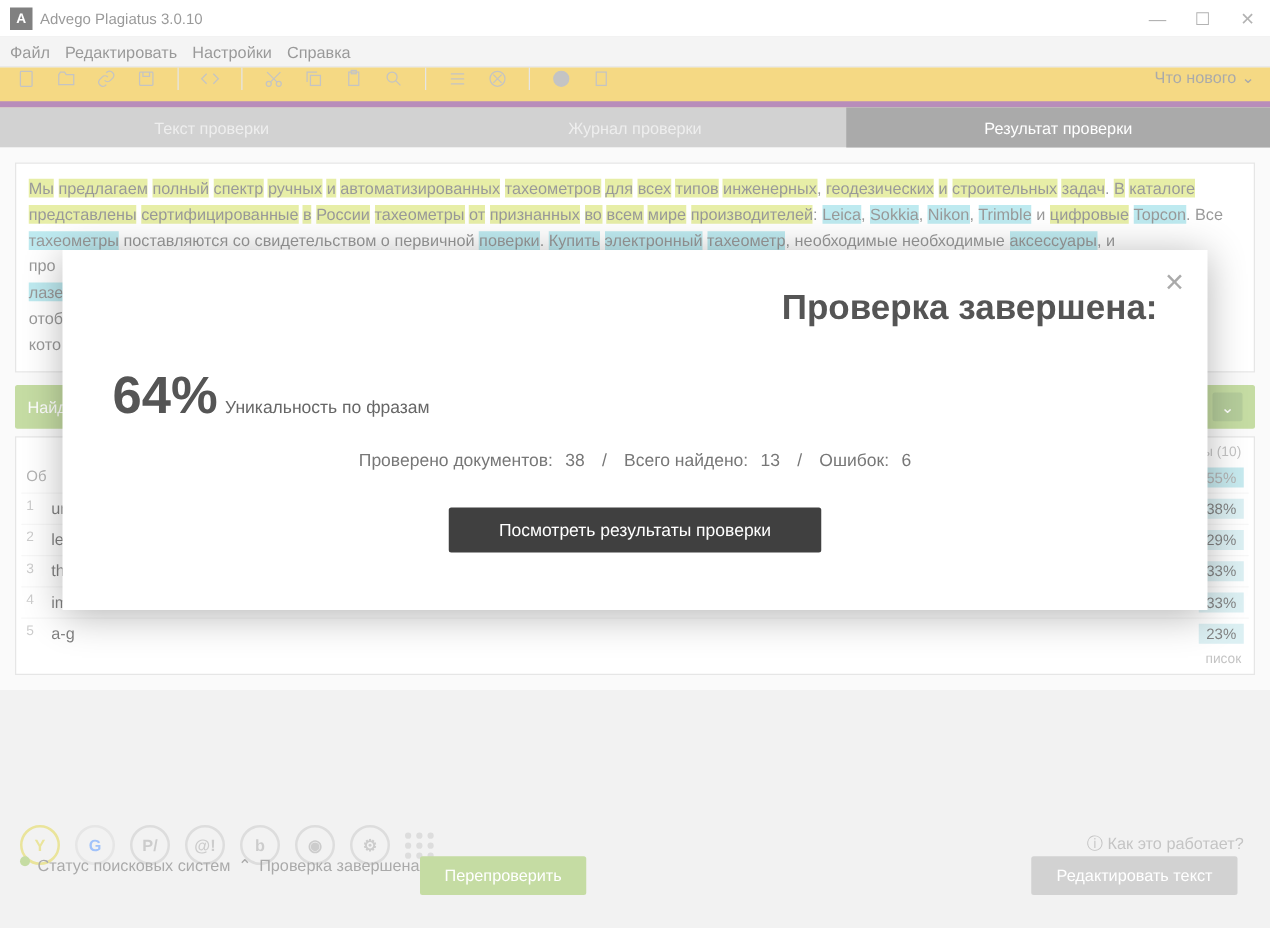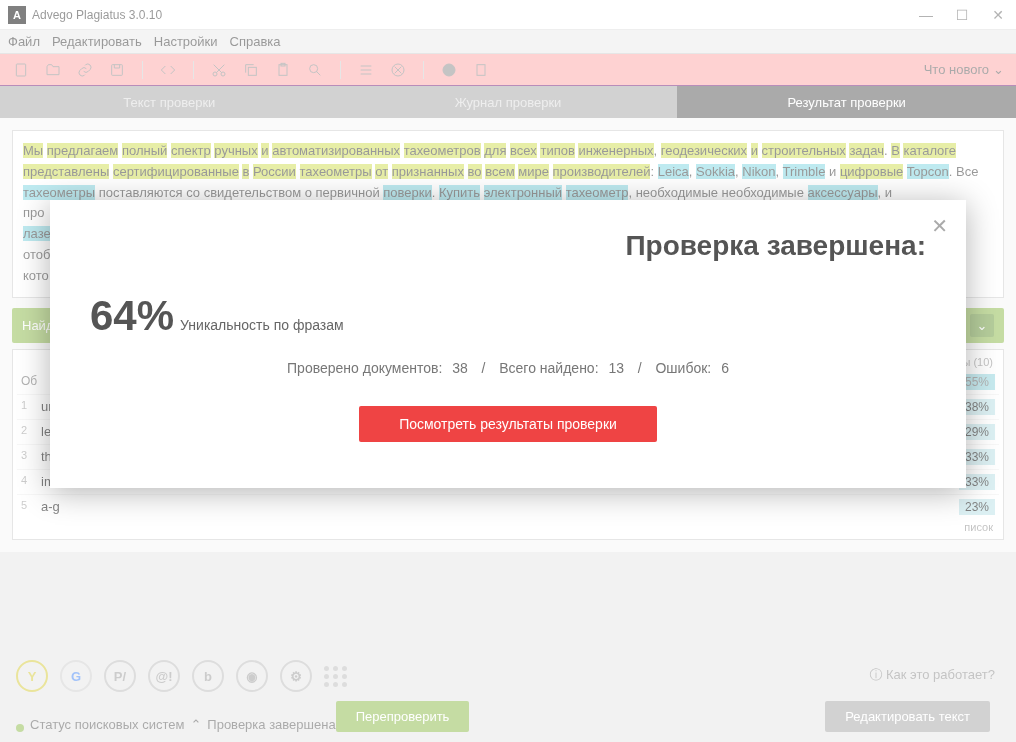--- a/index.html
+++ b/index.html
@@ -4,21 +4,21 @@
 <style>
 *{box-sizing:border-box;margin:0;padding:0;font-family:Arial,sans-serif}
 body{width:1016px;height:742px;overflow:hidden;position:relative;background:#e5e5e5}
 .titlebar{height:30px;background:#fff;display:flex;align-items:center;padding:0 8px;border-bottom:1px solid #ddd}
 .app-icon{width:18px;height:18px;background:#000;color:#fff;display:flex;align-items:center;justify-content:center;font-size:11px;font-weight:bold;margin-right:6px}
 .title-text{font-size:12px;color:#333;flex:1}
 .win-btns{display:flex;gap:16px;color:#666}
 .win-btn{width:20px;text-align:center;font-size:14px;cursor:pointer}
 .menubar{height:24px;background:#e8e8e8;display:flex;align-items:center;padding:0 8px;gap:12px;border-bottom:1px solid #ccc}
 .menu-item{font-size:13px;color:#333;cursor:pointer}
-.toolbar{height:32px;background:#fca5a5;display:flex;align-items:center;padding:0 12px;gap:14px;border-bottom:1px solid #701a75}
+.toolbar{height:32px;background:#eab308;display:flex;align-items:flex-start;padding:0 12px;gap:14px;border-bottom:5px solid #701a75}
 .tb-icon{width:18px;height:18px;color:#888;cursor:pointer;display:flex;align-items:center;justify-content:center}
 .tb-sep{width:1px;height:18px;background:#ccc;margin:0 2px}
 .whats-new{margin-left:auto;font-size:13px;color:#555;display:flex;align-items:center;gap:4px;cursor:pointer}
 .tabs{height:32px;display:flex;background:#a5a5a5}
 .tab{flex:1;display:flex;align-items:center;justify-content:center;font-size:13px;color:#ddd;cursor:pointer}
 .tab.active{background:#555;color:#fff;font-weight:normal}
 .content{padding:12px;background:#f5f5f5}
 .text-box{background:#fff;border:1px solid #ccc;padding:10px;font-size:13px;line-height:1.6;color:#333}
 .hl-y{background:#cedd4f}
 .hl-c{background:#7dd5e0}
@@ -28,36 +28,36 @@
 .res-header{display:flex;font-size:12px;color:#666;padding:4px}
 .res-header span:last-child{margin-left:auto}
 .res-row{display:flex;font-size:13px;padding:4px;border-top:1px solid #eee}
 .res-idx{width:20px;color:#999;font-size:11px}
 .res-name{flex:1}
 .res-pct{background:#b8e0e6;padding:1px 6px;font-size:12px}
 .footer-icons{position:absolute;bottom:50px;left:16px;display:flex;gap:12px;align-items:center}
 .fi{width:32px;height:32px;border:2px solid #bbb;border-radius:50%;display:flex;align-items:center;justify-content:center;color:#999;font-size:13px;font-weight:bold}
 .fi.y{border-color:#d4c937;color:#d4c937}
 .how-works{position:absolute;bottom:58px;right:21px;font-size:13px;color:#888}
-.status-bar{position:absolute;bottom:10px;left:16px;right:16px;display:flex;align-items:flex-end;font-size:13px;color:#555}
+.status-bar{position:absolute;bottom:26px;left:16px;right:16px;display:flex;align-items:flex-start;font-size:13px;color:#555}
 .status-dot{width:8px;height:8px;background:#8ab846;border-radius:50%;margin-right:6px}
 .status-btn{padding:8px 20px;border:none;font-size:13px;color:#fff;cursor:pointer;border-radius:2px}
 .btn-edit{background:#a5a5a5;margin-left:auto;margin-right:10px}
 .btn-recheck{background:#8ab846}
 .modal-backdrop{position:absolute;inset:0;background:rgba(255,255,255,0.5);z-index:10}
 .modal{position:absolute;left:50px;right:50px;top:200px;background:#fff;box-shadow:0 4px 30px rgba(0,0,0,0.3);padding:30px 40px;z-index:20}
 .modal-close{position:absolute;top:14px;right:18px;font-size:20px;color:#aaa;cursor:pointer}
 .modal-title{text-align:right;font-size:28px;color:#555;margin-bottom:30px;font-weight:bold}
 .stats{display:flex;justify-content:flex-start;gap:68px;margin-bottom:20px}
 .stat{display:flex;align-items:baseline;gap:6px}
 .stat-num{font-size:42px;font-weight:bold;color:#555}
 .stat-lbl{font-size:14px;color:#666}
 .details{text-align:center;font-size:14px;color:#777;margin-bottom:30px}
 .details span{margin:0 3px}
-.view-btn{display:block;margin:16px auto;padding:10px 40px;background:#ef4444;color:#fff;border:none;font-size:14px;cursor:pointer;border-radius:2px}
+.view-btn{display:block;margin:16px auto;padding:10px 40px;background:#404040;color:#fff;border:none;font-size:14px;cursor:pointer;border-radius:2px}
 svg{width:16px;height:16px;fill:none;stroke:currentColor;stroke-width:1.5}
 </style>
 </head>
 <body>
 
 <div class="titlebar">
   <div class="app-icon">A</div>
   <div class="title-text">Advego Plagiatus 3.0.10</div>
   <div class="win-btns">
     <span class="win-btn">—</span>

